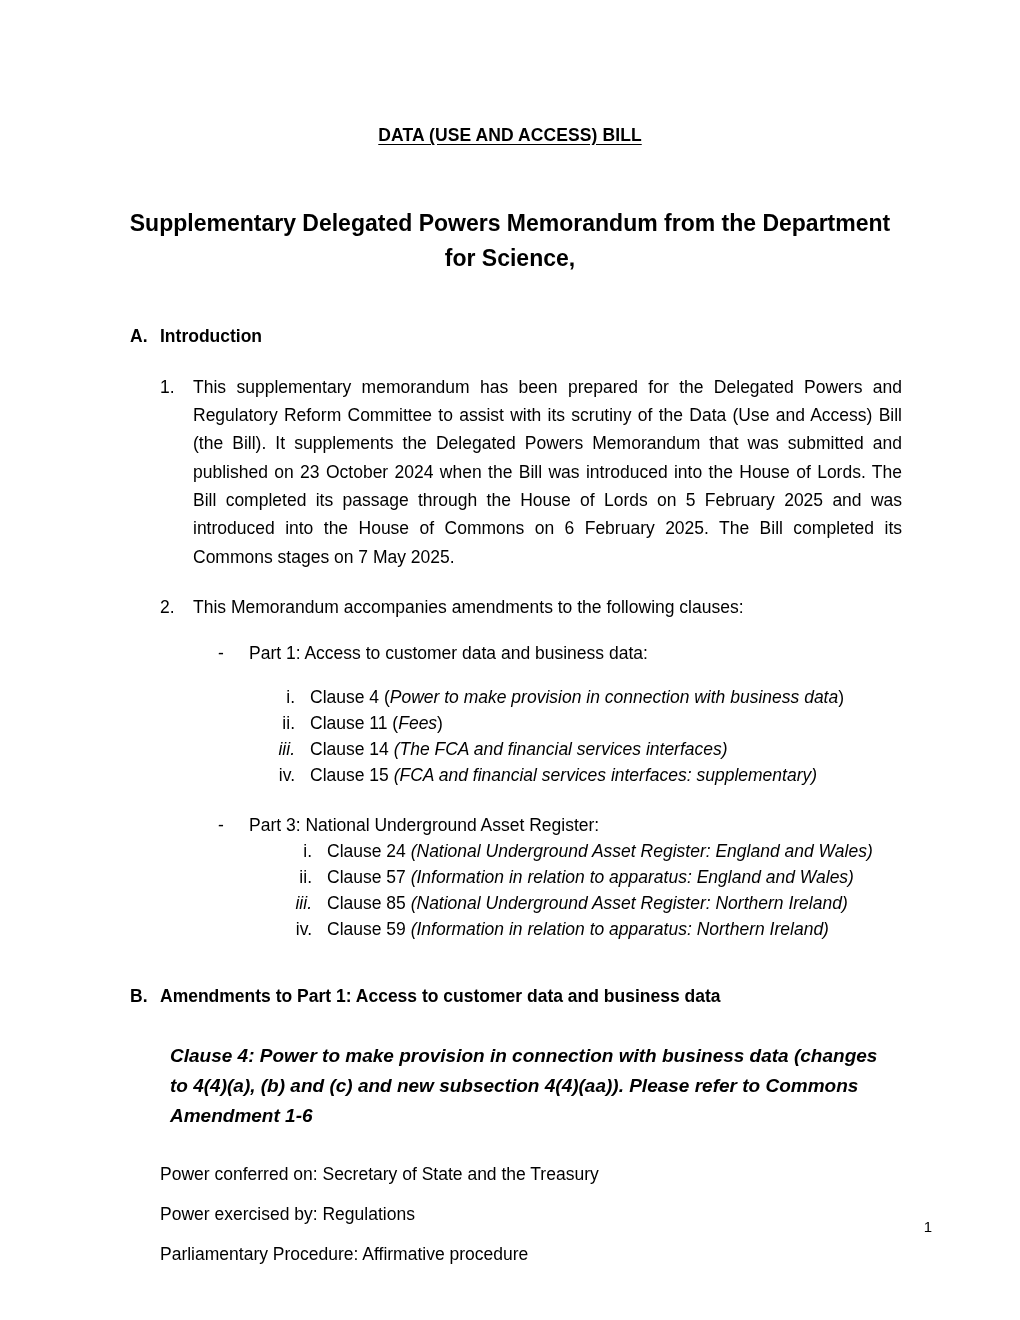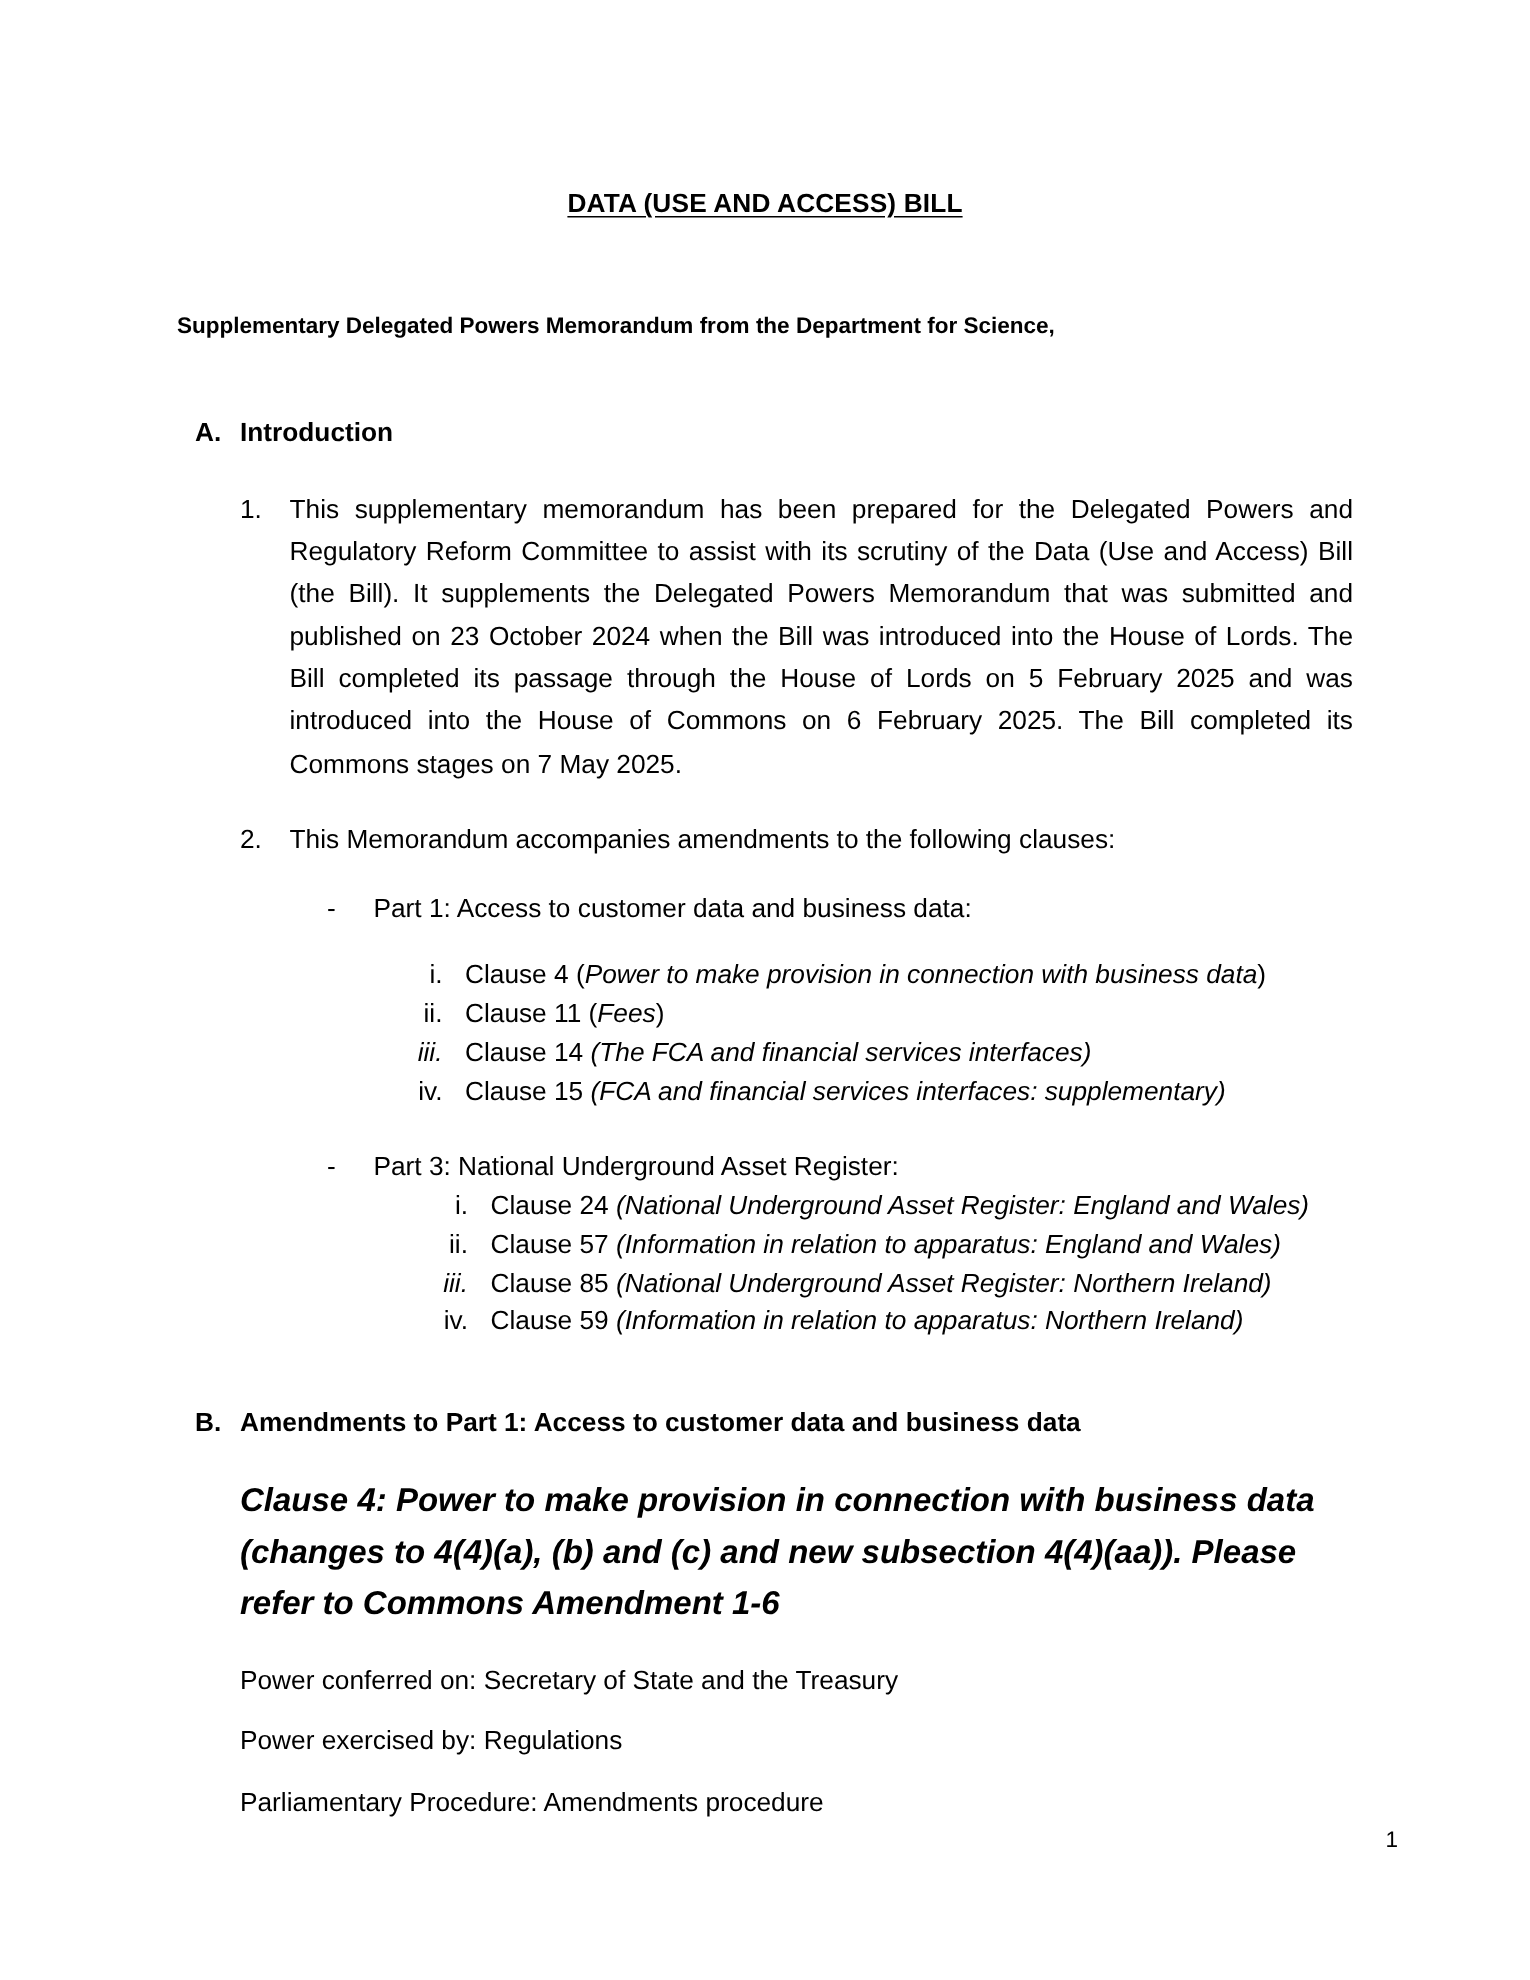--- a/index.html
+++ b/index.html
@@ -34,22 +34,22 @@
     letter-spacing: 0.1px;
     margin: 12px;
     line-height: 1.3;
   }
   .doc-title span {
     text-decoration: underline;
     text-underline-offset: 3px;
   }
 
   .doc-subtitle {
-    text-align: left;
-    font-size: 15px;
+    text-align: center;
+    font-size: 23px;
     font-weight: bold;
     line-height: 1.55;
     margin: 0;
     padding-top: 47px;
   }
 
   
   .section-head {
     position: relative;
     font-size: 17.5px;
@@ -118,25 +118,25 @@
   .roman-list.part3 li {
     padding-left: 209px;
   }
   .roman-list.part3 li .marker {
     left: 149px;
   }
   .roman-list li .marker.ital { font-style: italic; }
 
   
   .clause-head {
-    font-size: 22px;
+    font-size: 19px;
     font-weight: bold;
     font-style: italic;
     line-height: 1.58;
-    margin: 0;
+    margin: 10px;
     padding-left: 42px;
     width: 720px;
   }
 
   
   .power-line {
     font-size: 17.5px;
     line-height: 1.5;
     margin: 0;
     padding-left: 42px;
@@ -246,19 +246,19 @@
 
     <div class="sp-power"></div>
 
     <div class="power-line">
       <span class="lbl">Power exercised by</span><span>: </span><span>Regulations</span>
     </div>
 
     <div class="sp-power"></div>
 
     <div class="power-line">
-      <span class="lbl">Parliamentary Procedure</span><span>: </span><span>Amendments procedure</span>
+      <span class="lbl">Parliamentary Procedure</span><span>: </span><span>Affirmative procedure</span>
     </div>
 
   </div>
 
   <div class="page-number">1</div>
 </div>
 
 </body></html>

